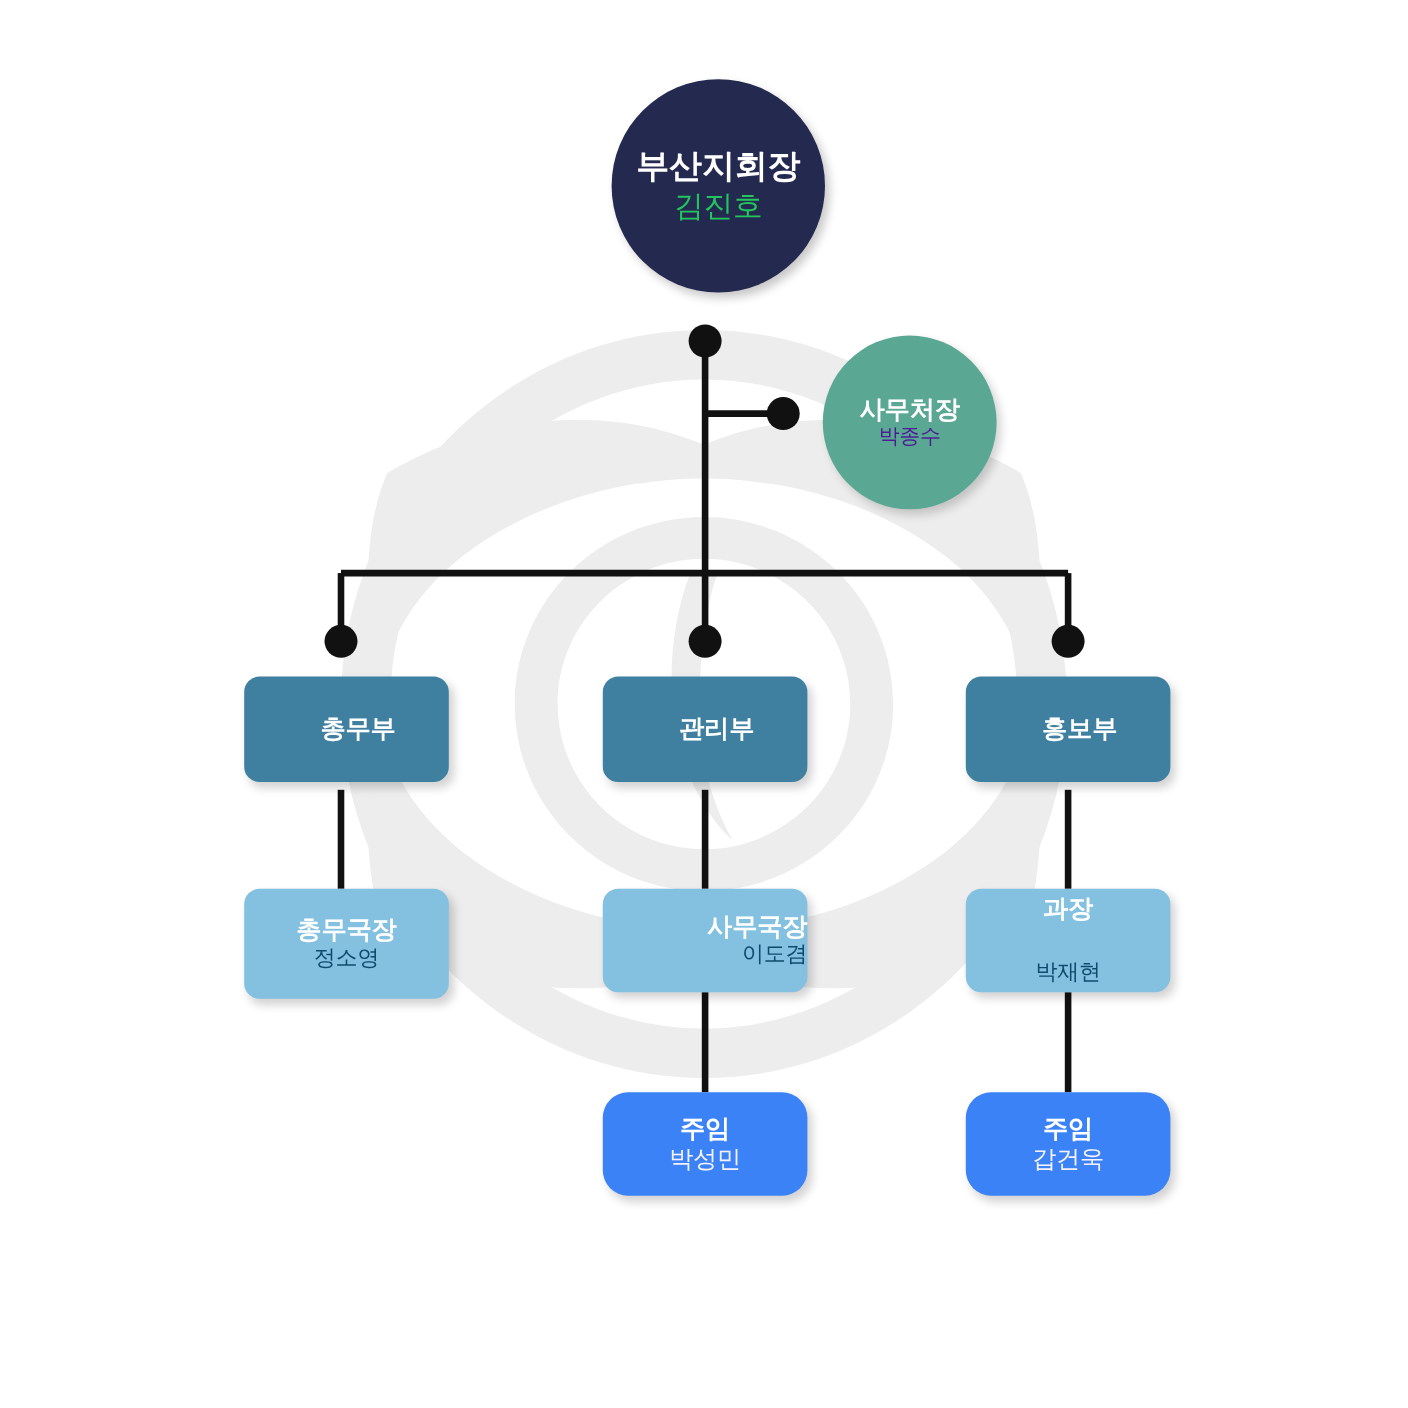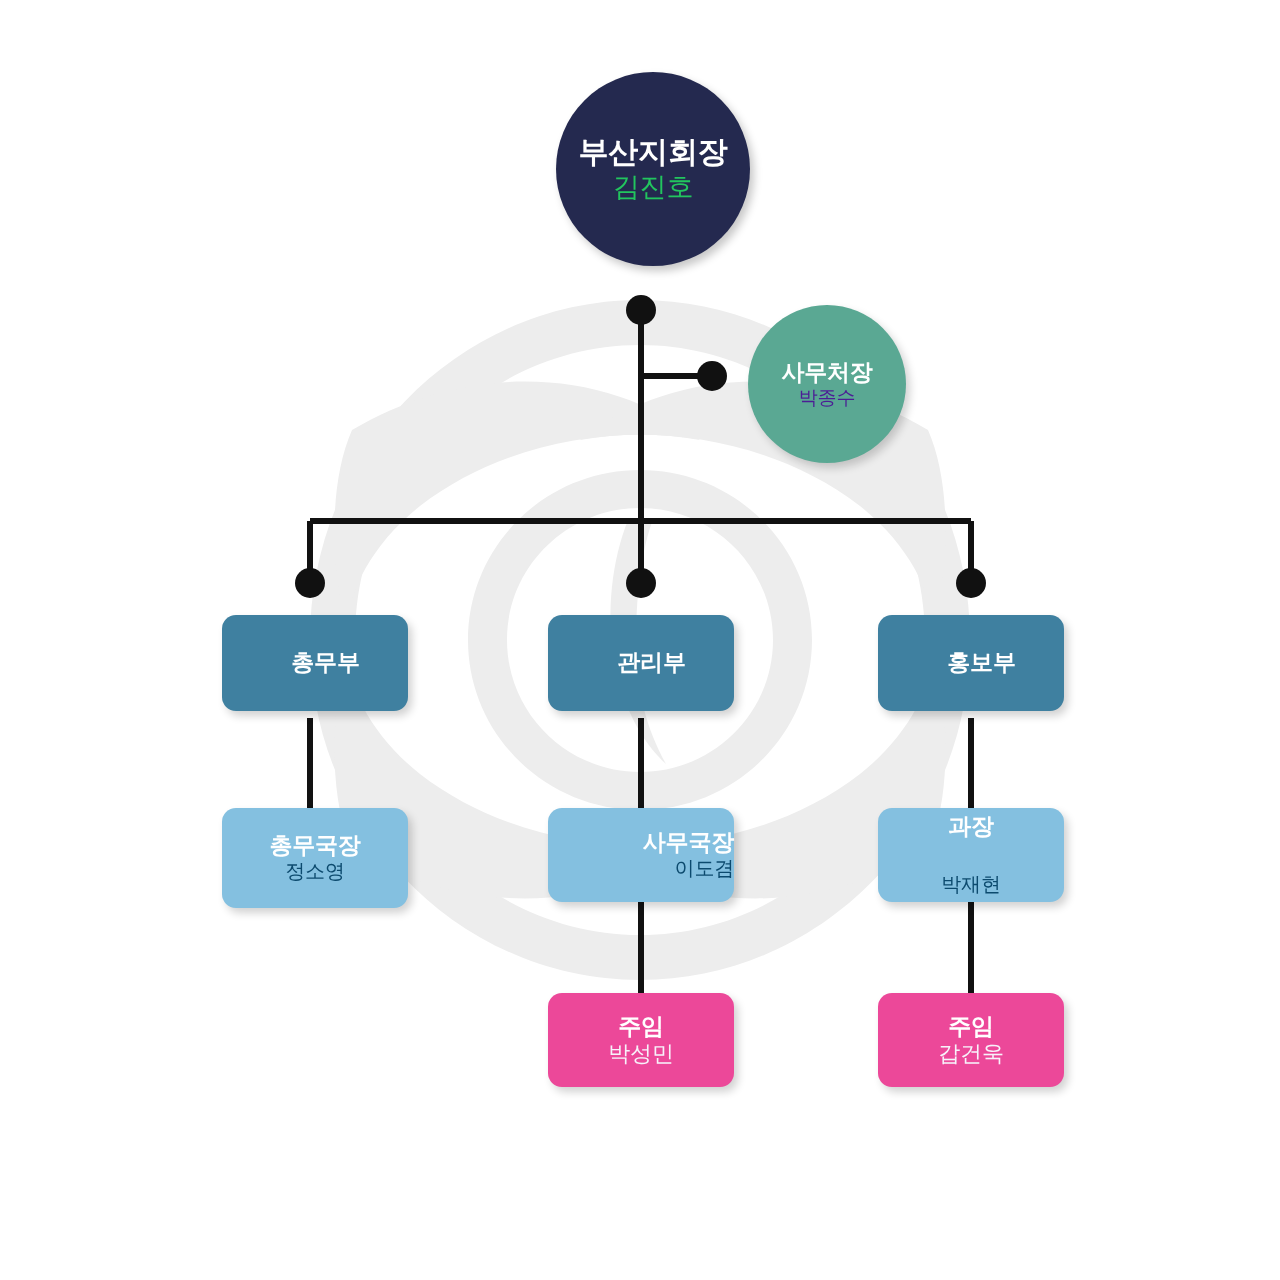--- a/index.html
+++ b/index.html
@@ -100,22 +100,23 @@
   .node-dept .title { font-size: 23px; }
 
   .node-mid {
     background: #84c0e0;
     box-shadow: 4px 5px 9px rgba(0,0,0,0.18);
   }
   .node-mid .title { font-size: 23px; margin-bottom: 1px; }
   .node-mid .person { font-size: 20px; color: #0c4a6e; }
 
   .node-staff {
-    background: #ec4899;
-    box-shadow: 4px 5px 9px rgba(0,0,0,0.18);
+    background: #3b82f6;
+    box-shadow: 4px 5px 9px rgba(0,0,0,0.18);
+    border-radius: 23px;
   }
   .node-staff .title { font-size: 23px; margin-bottom: 1px; }
   .node-staff .person { font-size: 22px; color: #f7f2fa; }
 </style>
 </head>
 <body>
 
 <div id="stage">
 
   <svg id="watermark" viewBox="0 0 1280 1280" xmlns="http://www.w3.org/2000/svg" aria-hidden="true">

